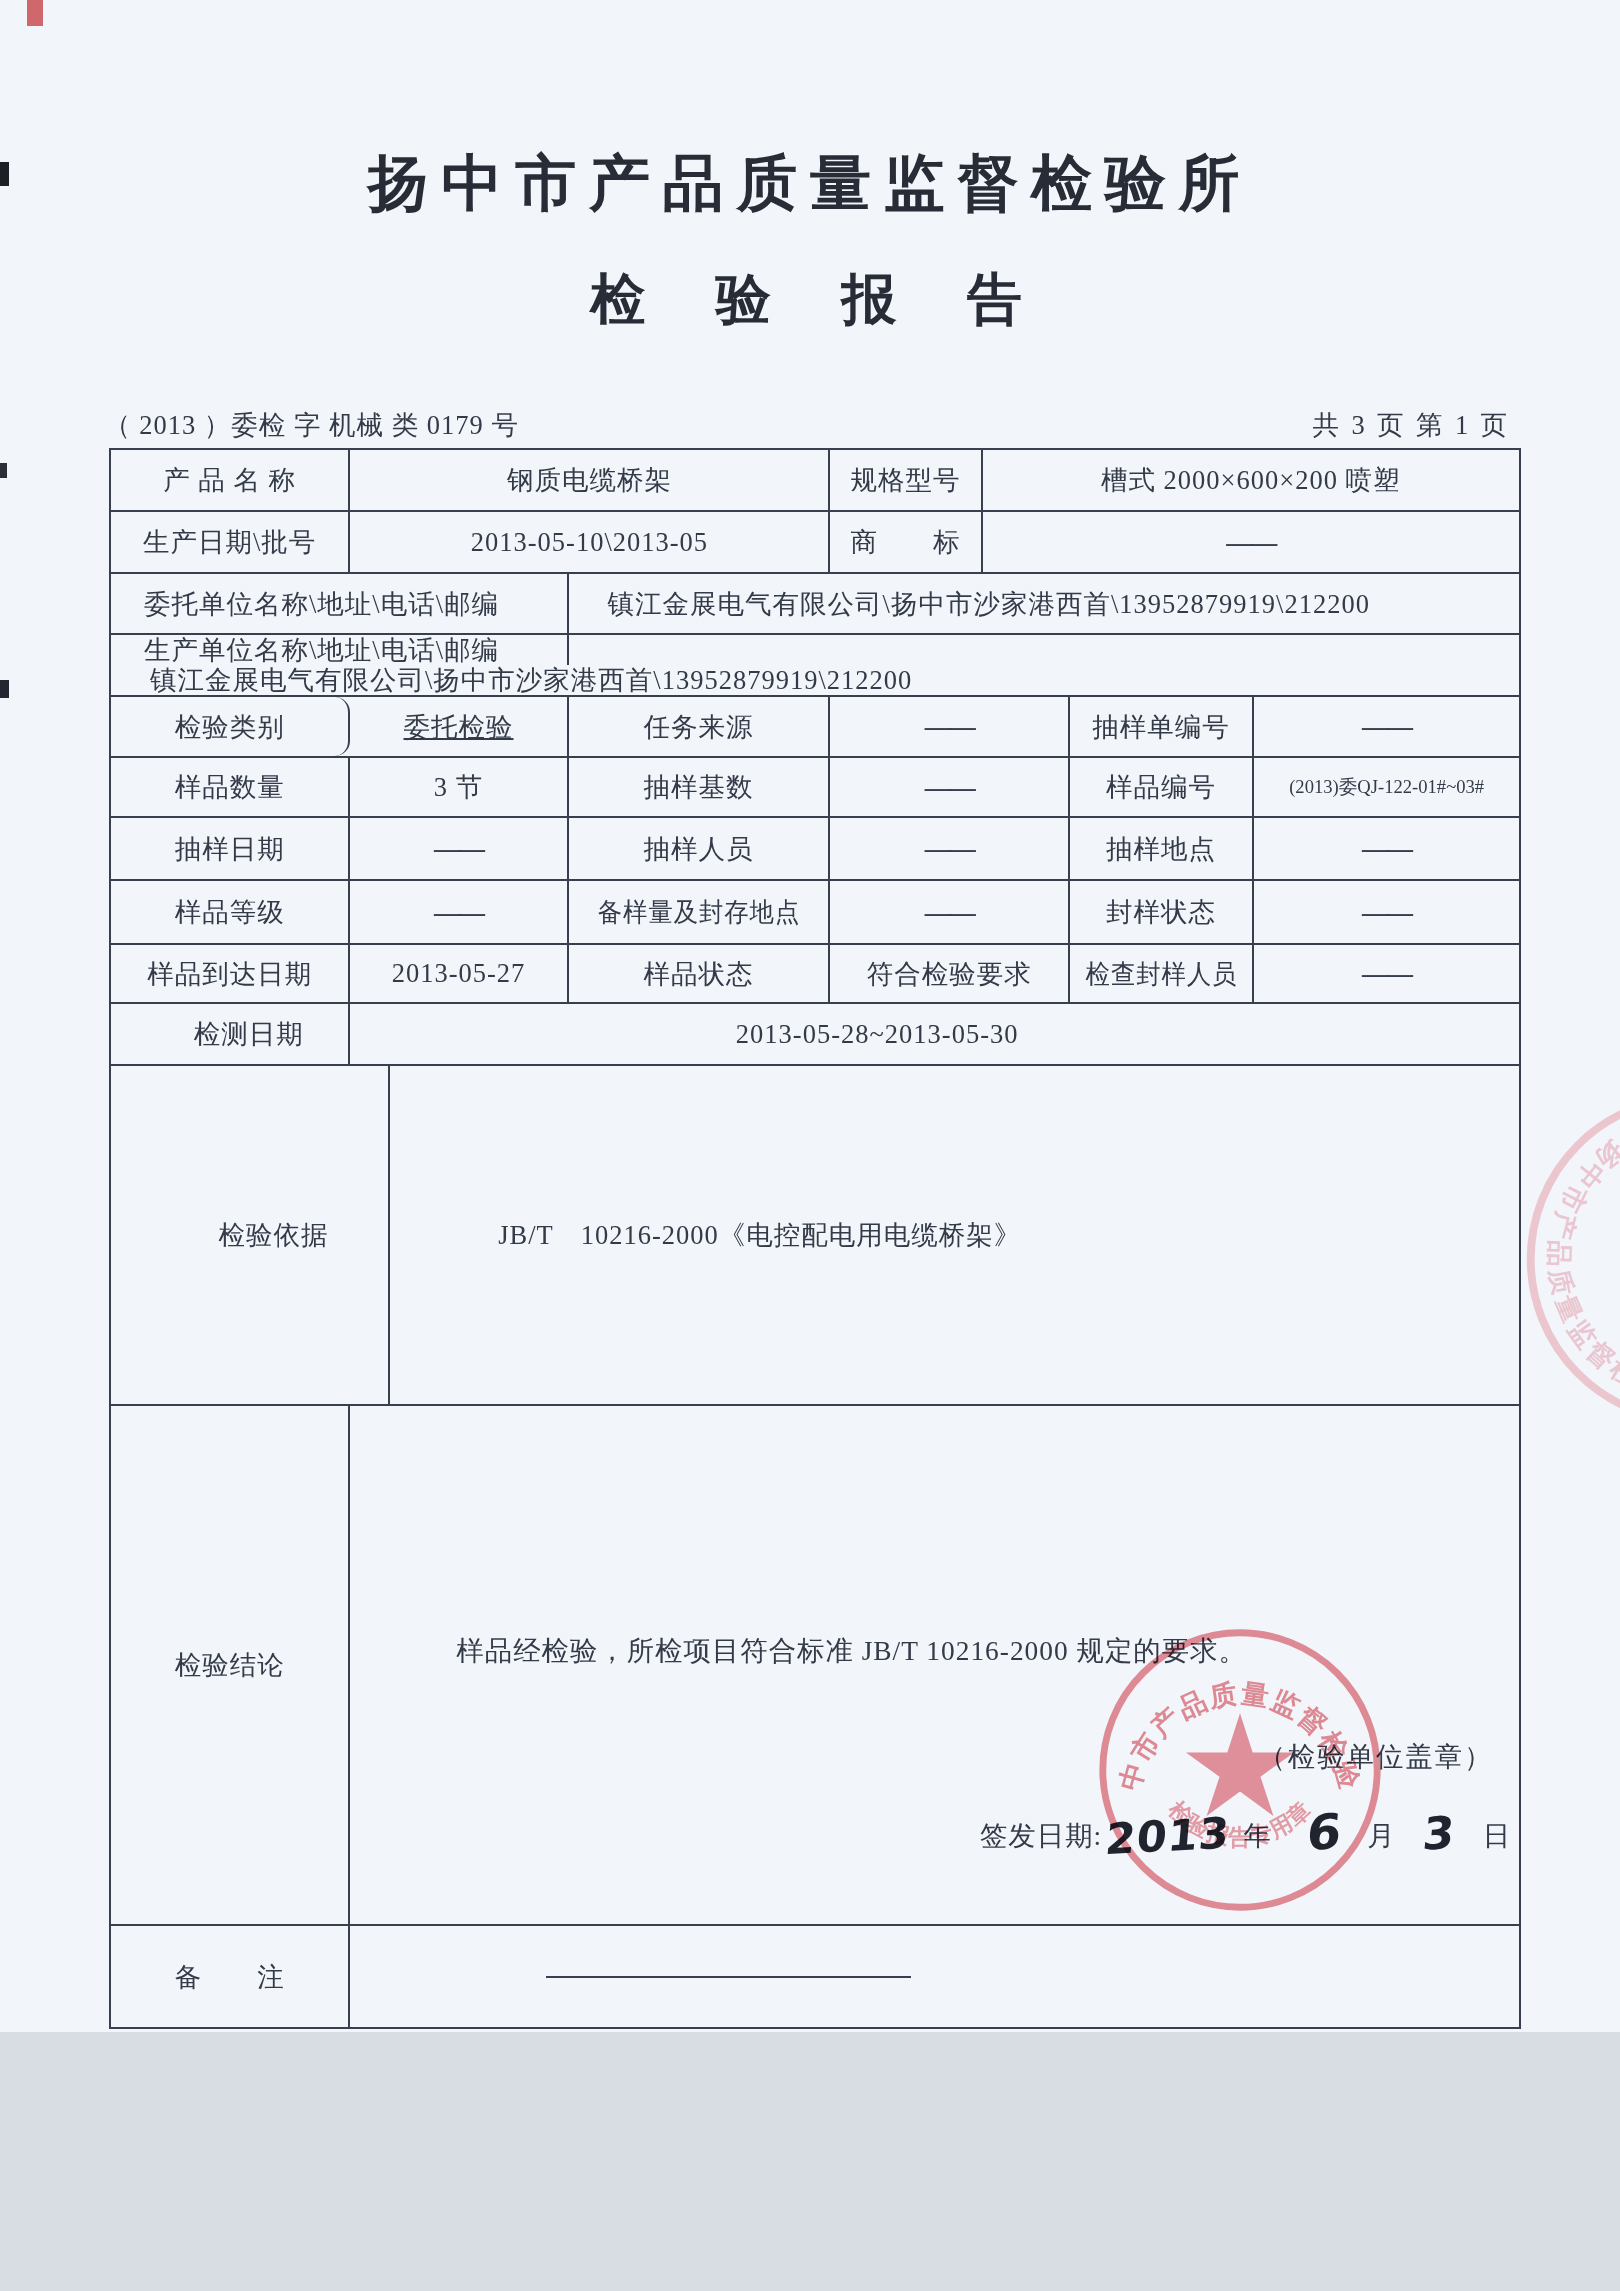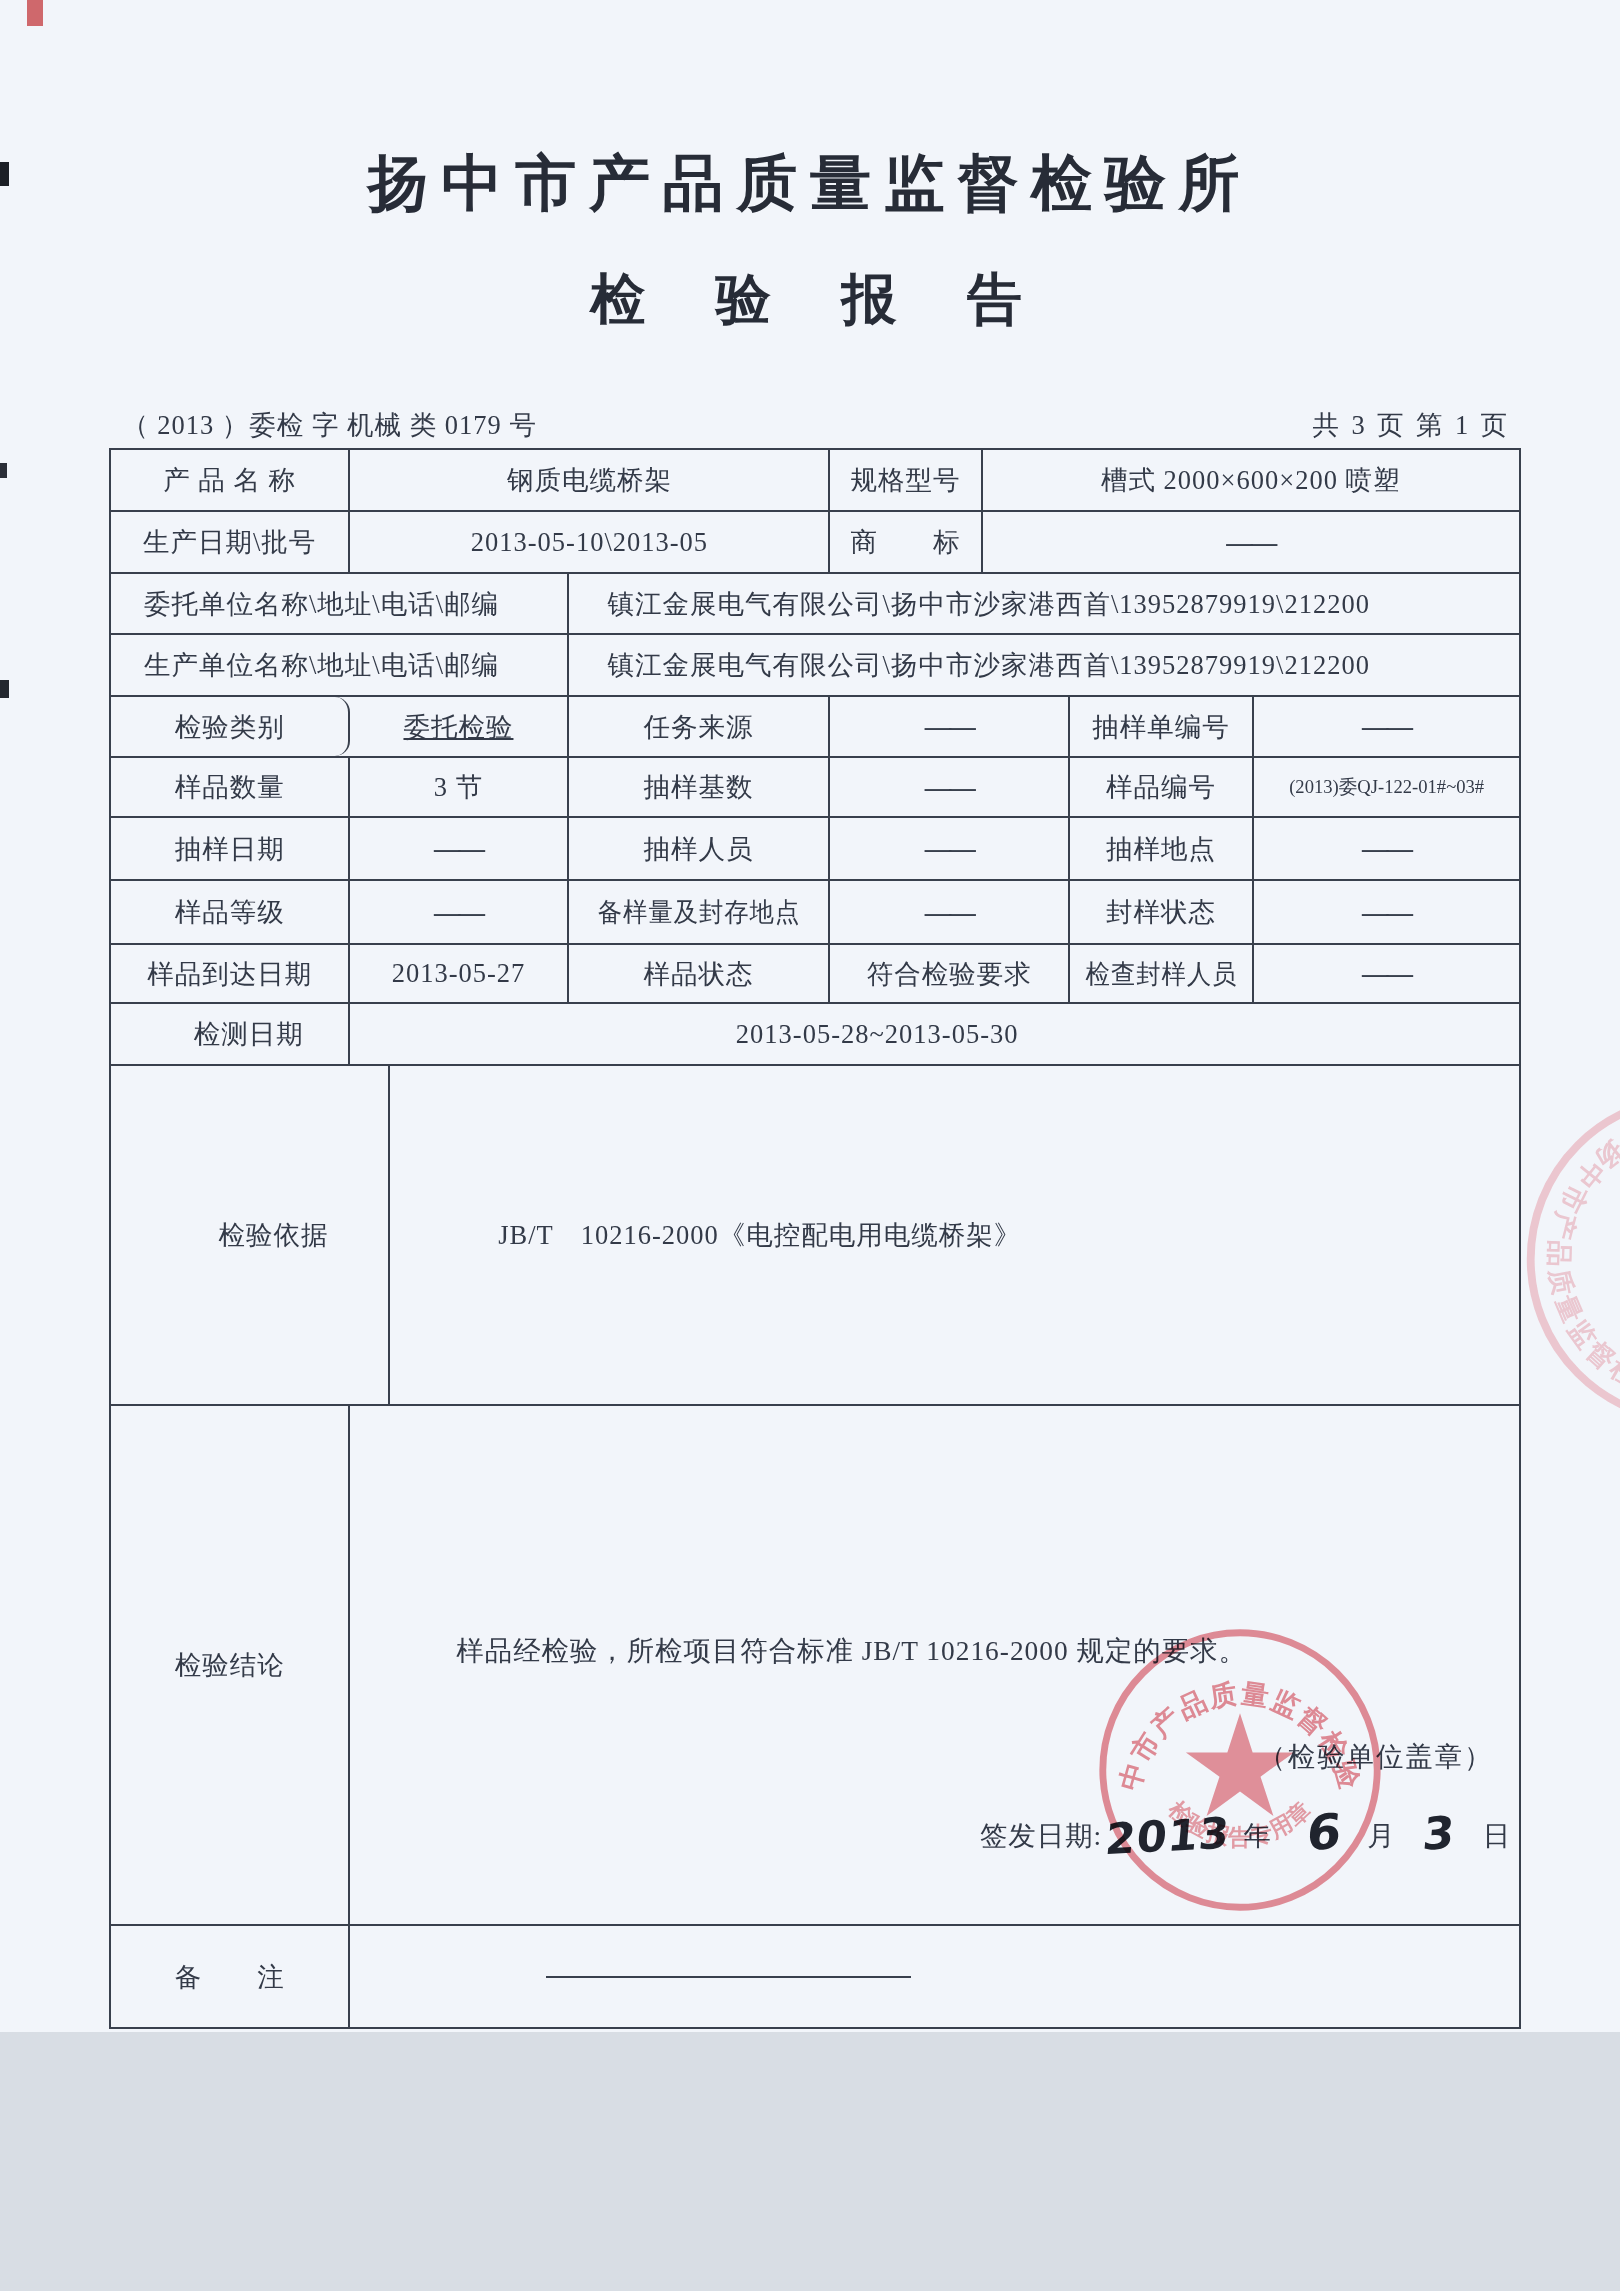--- a/index.html
+++ b/index.html
@@ -3,21 +3,21 @@
 <meta charset="utf-8">
 <style>
   html,body{margin:0;padding:0;background:#d8dde4;}
   .page{position:relative;width:1620px;height:2032px;background:#f2f5fa;overflow:hidden;
         font-family:"Liberation Serif",serif;color:#333a48;}
   
   .org-title{position:absolute;left:0;top:143px;width:100%;text-align:center;
              font-size:61px;font-weight:bold;letter-spacing:12.7px;color:#272c37;}
   .report-title{position:absolute;left:0;top:263px;width:100%;text-align:center;
                 font-size:55px;font-weight:bold;letter-spacing:7.8px;color:#272c37;}
-  .report-no{position:absolute;left:122px;top:407px;font-size:26.5px;letter-spacing:1px;}
+  .report-no{position:absolute;left:104px;top:407px;font-size:26.5px;letter-spacing:1px;}
   .page-info{position:absolute;right:110px;top:407px;font-size:26.5px;letter-spacing:2.9px;}
   
   .tbl{position:absolute;left:109px;top:448px;width:1408px;border:2.9px solid #39404d;background:transparent;}
   .row{display:flex;box-sizing:border-box;border-bottom:2px solid #39404d;}
   .row:last-child{border-bottom:none;}
   .cell{box-sizing:border-box;border-right:2px solid #39404d;display:flex;align-items:center;
         justify-content:center;font-size:26.5px;letter-spacing:1px;overflow:hidden;text-align:center;}
   .cell:last-child{border-right:none;}
   .cell.left{justify-content:flex-start;text-align:left;}
   .sm{font-size:18.6px;letter-spacing:0;}
@@ -70,21 +70,21 @@
       <div class="cell" style="width:34.1%;">2013-05-10\2013-05</div>
       <div class="cell" style="width:10.8%;">商　　标</div>
       <div class="cell dashv" style="width:38.1%;">——</div>
     </div>
 
     <div class="row" style="height:61px;">
       <div class="cell left" style="width:32.5%;padding-left:33px;">委托单位名称\地址\电话\邮编</div>
       <div class="cell left" style="width:67.5%;padding-left:39px;">镇江金展电气有限公司\扬中市沙家港西首\13952879919\212200</div>
     </div>
 
-    <div class="row" style="height:62px;">
+    <div class="row" style="height:62px;flex-direction:column;">
       <div class="cell left" style="width:32.5%;padding-left:33px;">生产单位名称\地址\电话\邮编</div>
       <div class="cell left" style="width:67.5%;padding-left:39px;">镇江金展电气有限公司\扬中市沙家港西首\13952879919\212200</div>
     </div>
 
     <div class="row" style="height:61px;">
       <div class="cell" style="width:17%;border-radius:15px;">检验类别</div>
       <div class="cell" style="width:15.5%;text-decoration:underline;">委托检验</div>
       <div class="cell" style="width:18.6%;">任务来源</div>
       <div class="cell dashv" style="width:17%;">——</div>
       <div class="cell" style="width:13.1%;">抽样单编号</div>

